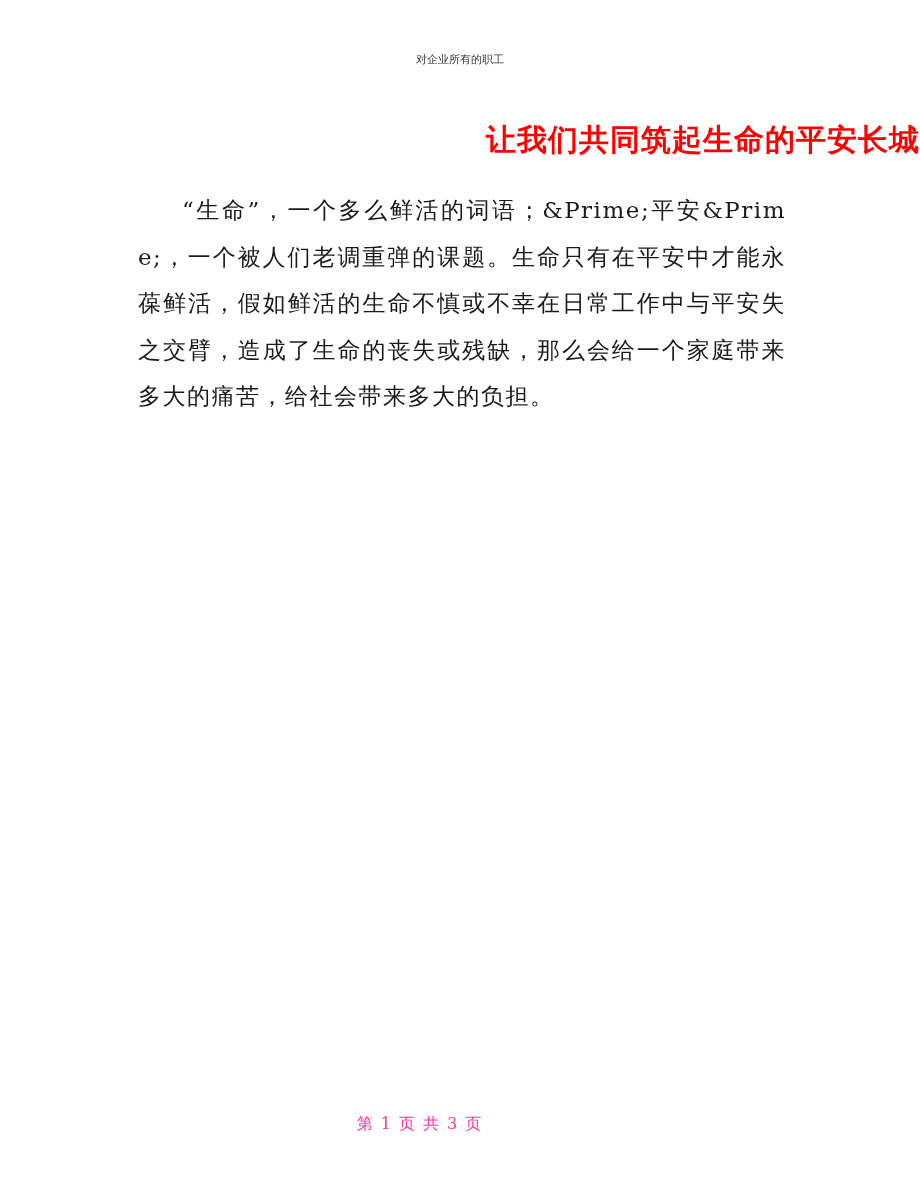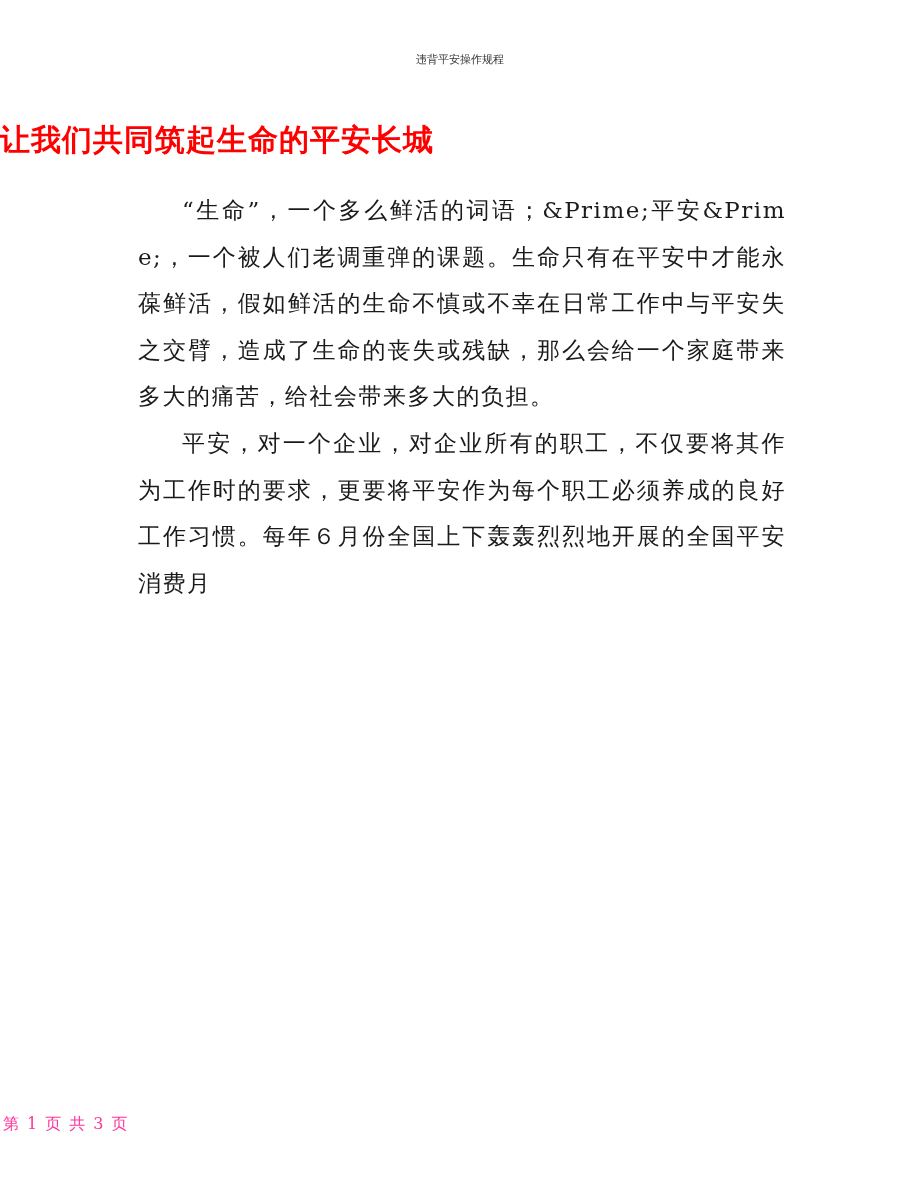--- a/index.html
+++ b/index.html
@@ -24,21 +24,21 @@
       font-size: 11px;
       color: #333333;
       font-family: "Liberation Serif", "DejaVu Serif", serif;
       line-height: 14px;
     }
     .doc-title {
       position: absolute;
       top: 118px;
       left: 0;
       width: 920px;
-      text-align: left;
+      text-align: right;
       font-size: 30px;
       font-weight: bold;
       color: #ff0000;
       font-family: "DejaVu Sans", "Liberation Sans", sans-serif;
       letter-spacing: 1px;
       line-height: 44px;
     }
     .body-text {
       position: absolute;
       top: 187px;
@@ -53,35 +53,35 @@
       text-align: justify;
       letter-spacing: 1.5px;
       word-break: break-all;
       color: #1a1a1a;
     }
     .footer {
       position: absolute;
       top: 1113px;
       left: 0;
       width: 840px;
+      text-align: center;
       font-size: 16px;
       color: #ff3399;
       line-height: 22px;
       word-spacing: 4px;
       letter-spacing: 2px;
     }
     .footer span { margin: 0 3px; }
   </style>
 </head>
 <body>
 
-<div class="header-note">违背平安操作规程</div>
+<div class="header-note">对企业所有的职工</div>
 
 <div class="doc-title">让我们共同筑起生命的平安长城</div>
 
 <div class="body-text">
   <p class="para">“生命”，一个多么鲜活的词语；&amp;Prime;平安&amp;Prime;，一个被人们老调重弹的课题。生命只有在平安中才能永葆鲜活，假如鲜活的生命不慎或不幸在日常工作中与平安失之交臂，造成了生命的丧失或残缺，那么会给一个家庭带来多大的痛苦，给社会带来多大的负担。</p>
-  <p class="para">平安，对一个企业，对企业所有的职工，不仅要将其作为工作时的要求，更要将平安作为每个职工必须养成的良好工作习惯。每年６月份全国上下轰轰烈烈地开展的全国平安消费月</p>
 </div>
 
 <div class="footer">
   <span>第</span><span>1</span><span>页</span><span>共</span><span>3</span><span>页</span>
 </div>
 
 </body></html>

